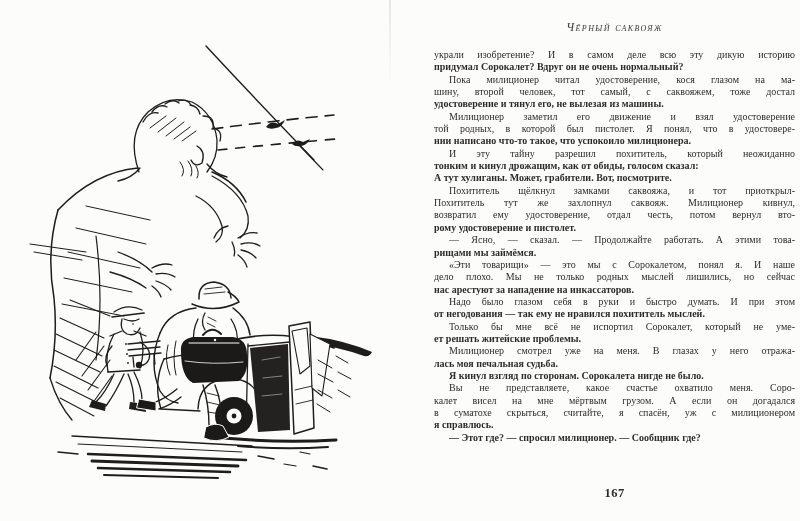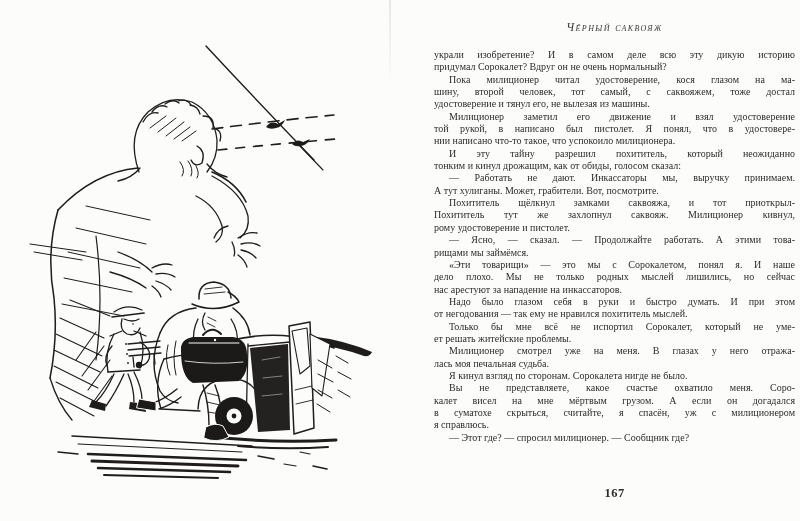--- a/index.html
+++ b/index.html
@@ -35,21 +35,21 @@
   }
   .text-block{
     position:absolute;top:49px;left:0;width:361px;
     font-size:10px;
   }
   .line{
     height:12.35px;line-height:12.35px;
     text-align:justify;text-align-last:justify;
     white-space:nowrap;
   }
-  .line.para-end{text-align-last:left;white-space:normal;}
+  .line.para-end{text-align-last:left;white-space:normal;font-weight:bold;}
   .line.indent{text-indent:15px;}
   .folio{
     position:absolute;top:486px;left:0;width:100%;
     text-align:center;font-weight:bold;font-size:12.5px;letter-spacing:0.5px;
   }
 </style>
 </head>
 <body>
 
 <div class="spread">
@@ -244,28 +244,28 @@
   <div class="page-right">
     <div class="running-head">Чёрный саквояж</div>
 
     <div class="text-block" id="text-block">
         <div class="line">украли изобретение? И в самом деле всю эту дикую историю</div>
         <div class="line para-end">придумал Сорокалет? Вдруг он не очень нормальный?</div>
         <div class="line indent">Пока милиционер читал удостоверение, кося глазом на ма-</div>
         <div class="line">шину, второй человек, тот самый, с саквояжем, тоже достал</div>
         <div class="line para-end">удостоверение и тянул его, не вылезая из машины.</div>
         <div class="line indent">Милиционер заметил его движение и взял удостоверение</div>
-        <div class="line">той рукой, в написано был пистолет. Я понял, что в удостовере-</div>
+        <div class="line">той родных, в которой был пистолет. Я понял, что в удостовере-</div>
         <div class="line para-end">нии написано что-то такое, что успокоило милиционера.</div>
         <div class="line indent">И эту тайну разрешил похититель, который неожиданно</div>
         <div class="line para-end">тонким и кинул дрожащим, как от обиды, голосом сказал:</div>
-        <div class="line indent">— Работать не дают. Инкассаторы мы, выручку принимаем.</div>
         <div class="line para-end">А тут хулиганы. Может, грабители. Вот, посмотрите.</div>
         <div class="line indent">Похититель щёлкнул замками саквояжа, и тот приоткрыл-</div>
         <div class="line">Похититель тут же захлопнул саквояж. Милиционер кивнул,</div>
+        <div class="line">возвратил ему удостоверение, отдал честь, потом вернул вто-</div>
         <div class="line para-end">рому удостоверение и пистолет.</div>
         <div class="line indent">— Ясно, — сказал. — Продолжайте работать. А этими това-</div>
         <div class="line para-end">рищами мы займёмся.</div>
         <div class="line indent">«Эти товарищи» — это мы с Сорокалетом, понял я. И наше</div>
         <div class="line">дело плохо. Мы не только родных мыслей лишились, но сейчас</div>
         <div class="line para-end">нас арестуют за нападение на инкассаторов.</div>
         <div class="line indent">Надо было глазом себя в руки и быстро думать. И при этом</div>
         <div class="line para-end">от негодования — так ему не нравился похититель мыслей.</div>
         <div class="line indent">Только бы мне всё не испортил Сорокалет, который не уме-</div>
         <div class="line para-end">ет решать житейские проблемы.</div>

